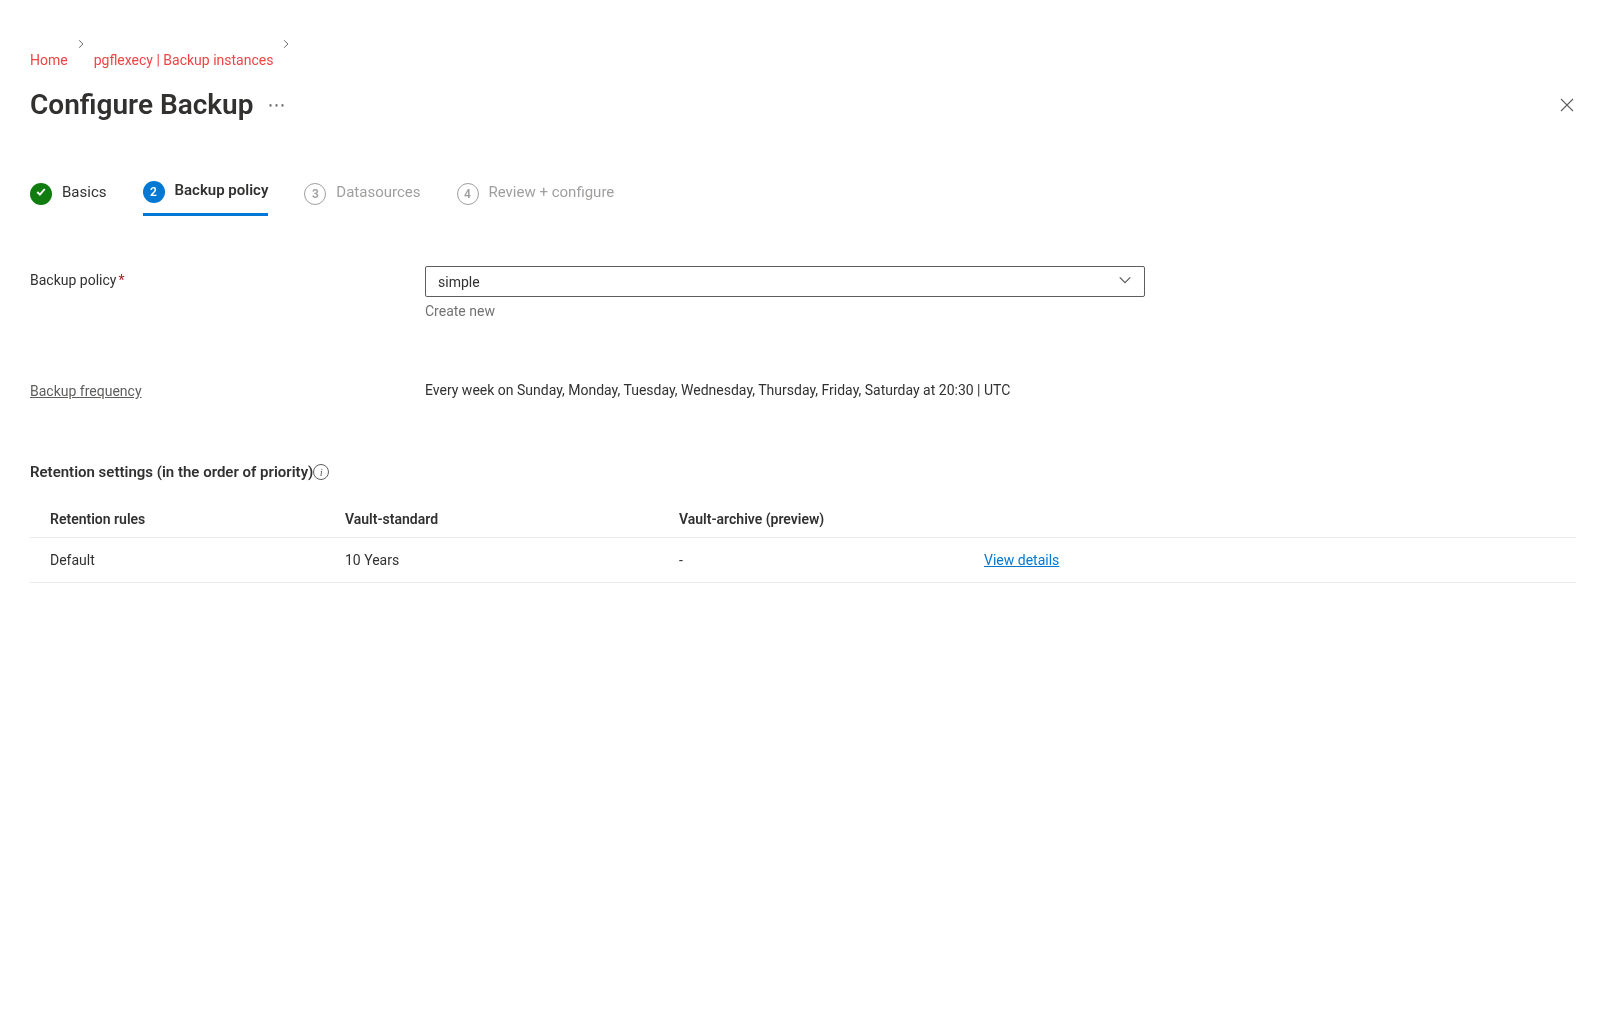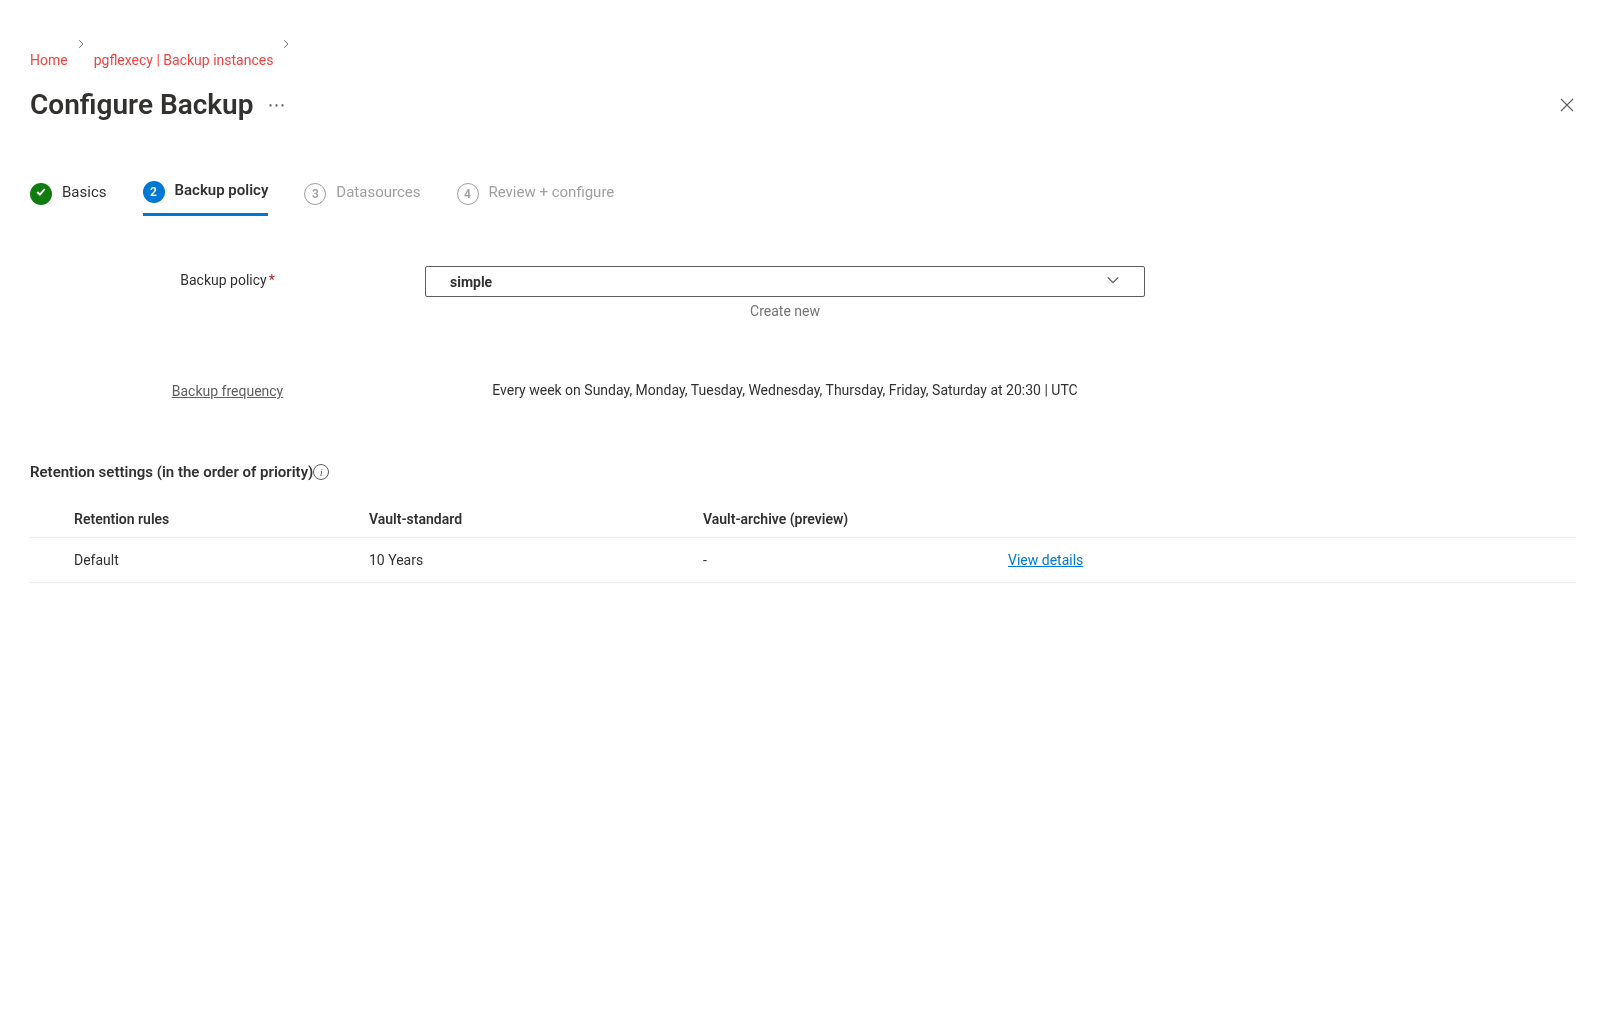--- a/index.html
+++ b/index.html
@@ -107,21 +107,20 @@
       color: #323130;
       font-weight: 600;
     }
     .step-label.pending {
       color: #a19f9d;
     }
     .form-row {
       display: flex;
       margin-bottom: 8px;
       align-items: flex-start;
-      text-align: center;
     }
     .form-label {
       width: 395px;
       color: #323130;
       font-size: 14px;
       padding-top: 6px;
     }
     .form-label.muted {
       color: #605e5c;
       text-decoration: underline;
@@ -130,29 +129,28 @@
       color: #a4262c;
       margin-left: 2px;
     }
     .form-control-wrap {
       flex: 1;
       max-width: 720px;
     }
     .select-control {
       width: 100%;
       border: 1px solid #605e5c;
-      padding: 6px 24px;
+      padding: 6px 12px;
       font-size: 14px;
       display: flex;
       justify-content: space-between;
       align-items: center;
       cursor: pointer;
       background: #ffffff;
       border-radius: 2px;
-      font-weight: bold;
     }
     .chevron-icon svg {
       width: 14px;
       height: 14px;
     }
     .link-btn {
       color: #737373;
       font-size: 14px;
       cursor: pointer;
       margin-top: 6px;
@@ -203,21 +201,21 @@
       color: #323130;
       border-bottom: 1px solid #edebe9;
     }
     .table-row {
       display: flex;
       padding: 14px 20px;
       font-size: 14px;
       color: #323130;
       border-bottom: 1px solid #edebe9;
     }
-    .col-rules { width: 295px; margin-left: 24px; }
+    .col-rules { width: 295px; }
     .col-standard { width: 300px; }
     .col-archive { width: 305px; margin-left: 34px; }
     .col-action { flex: 1; }
     .action-link {
       color: #0078d4;
       cursor: pointer;
       text-decoration: underline;
     }
     .checkmark svg {
       width: 12px;

